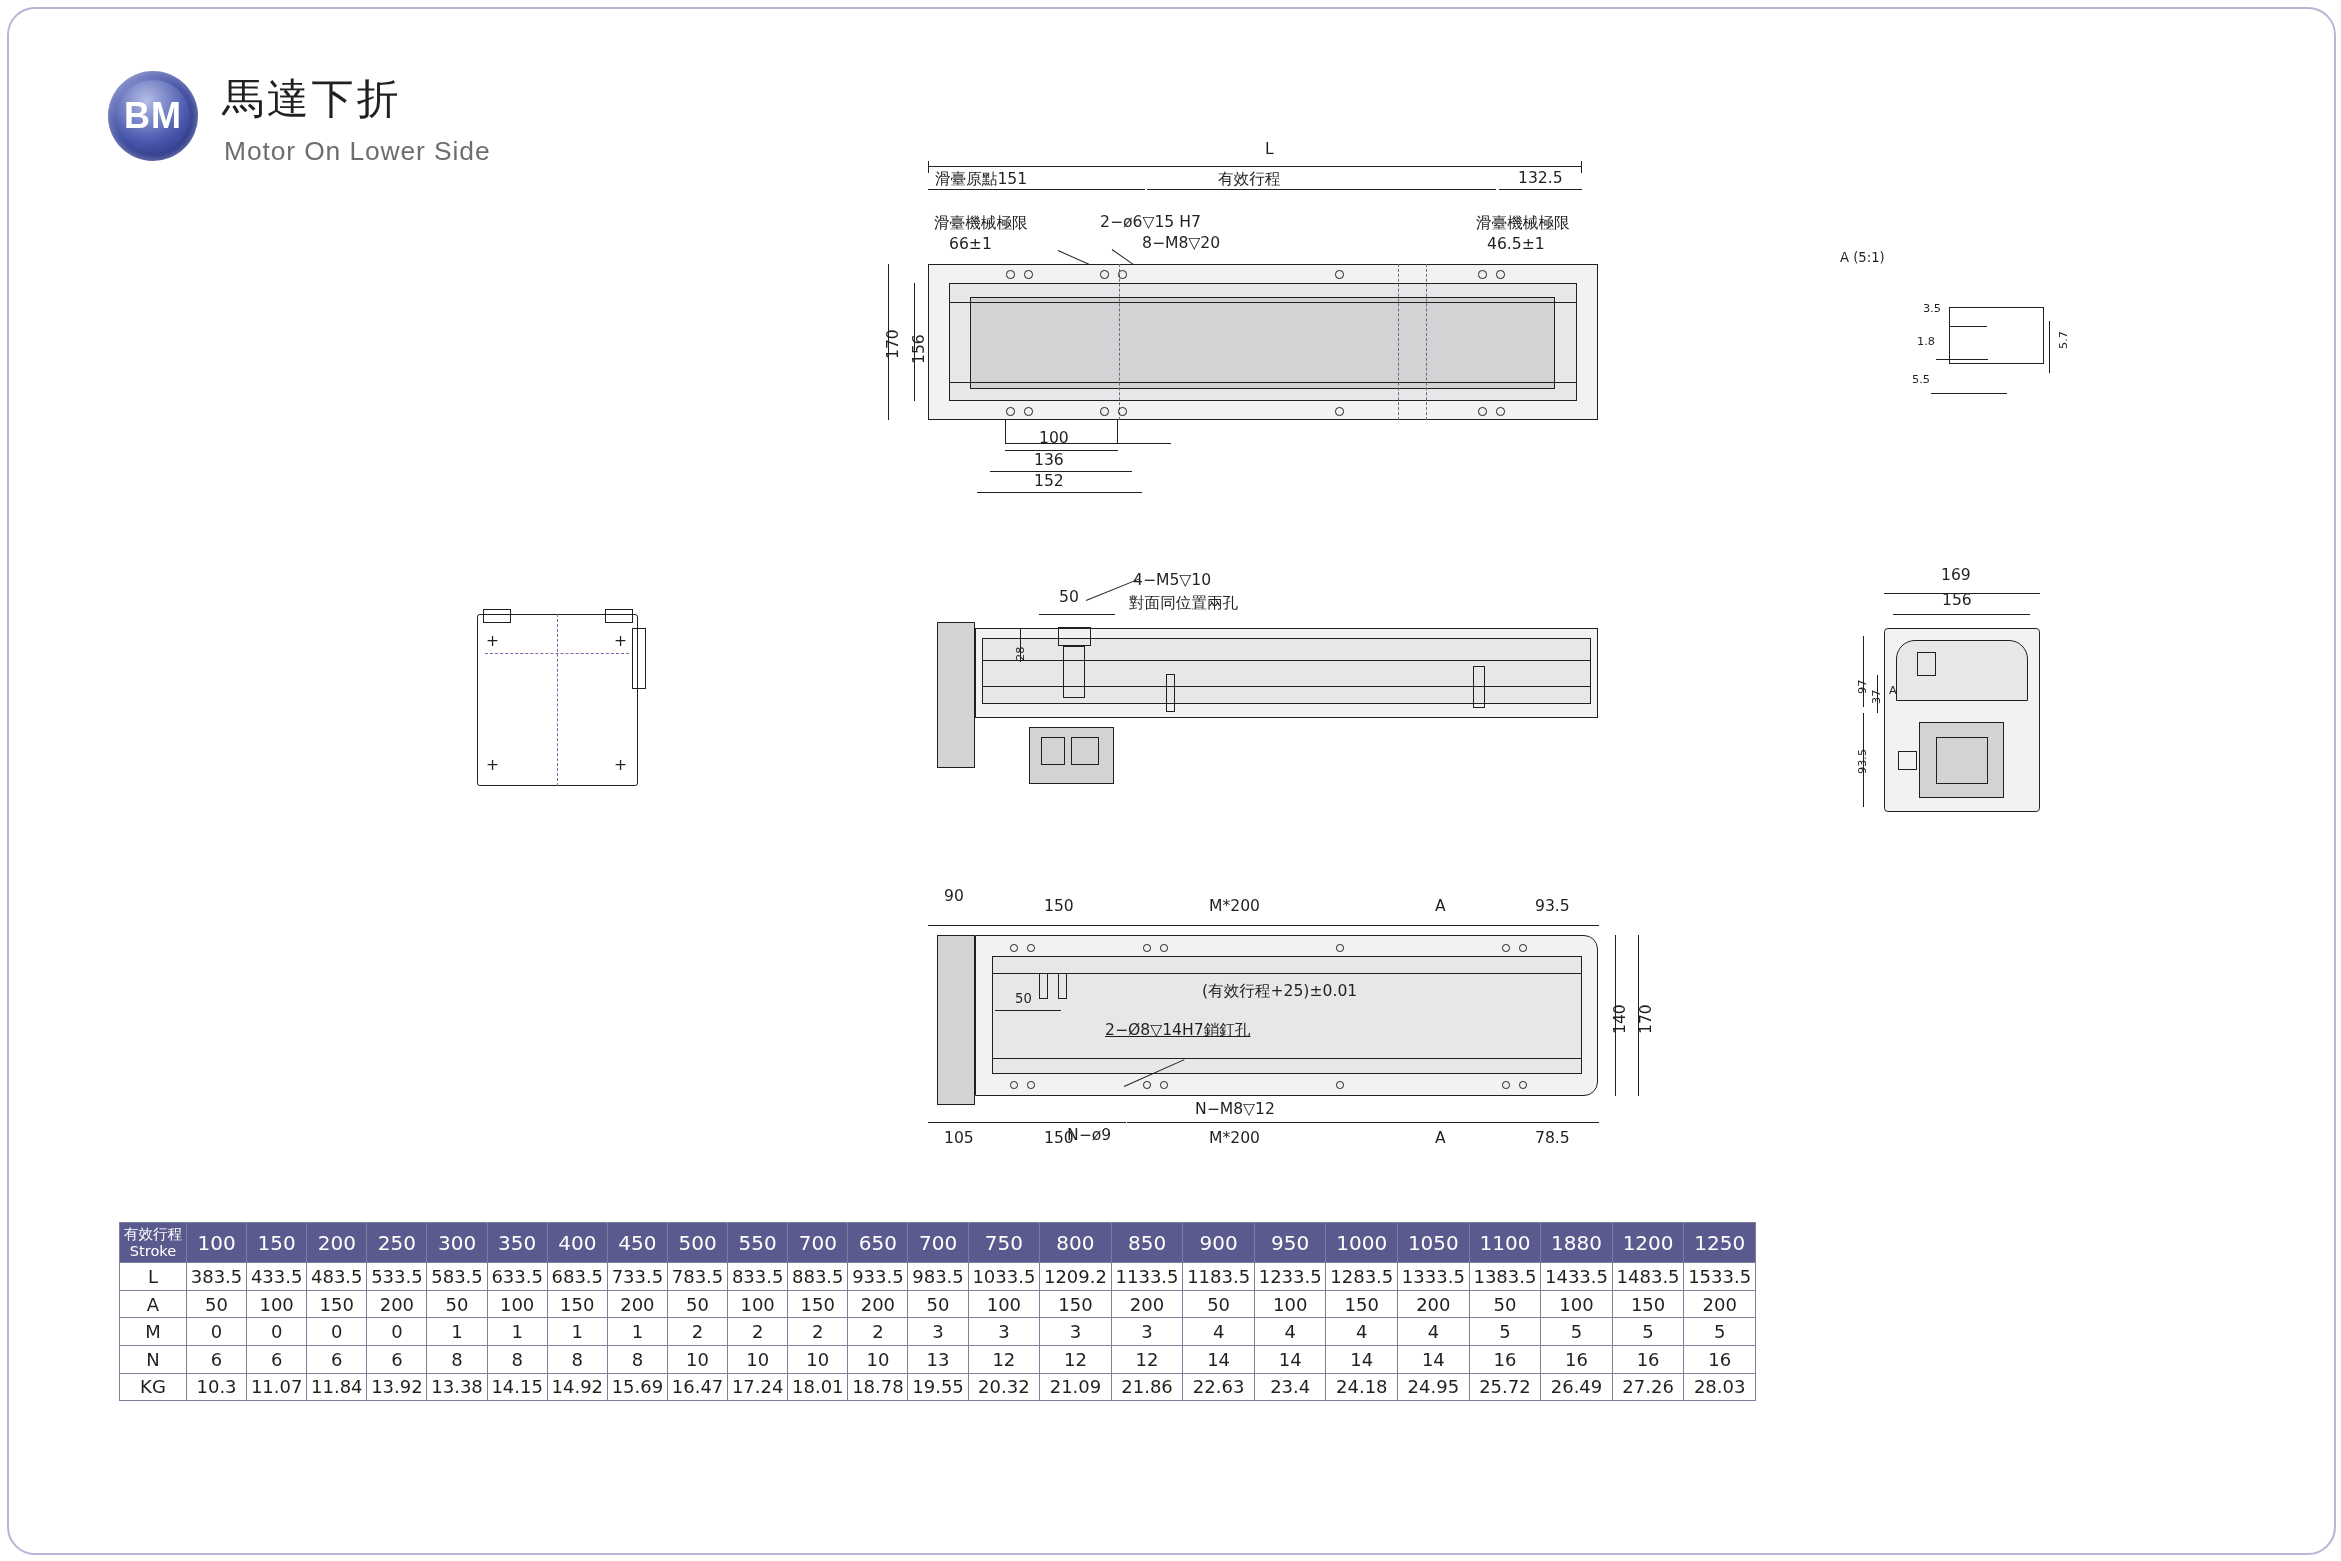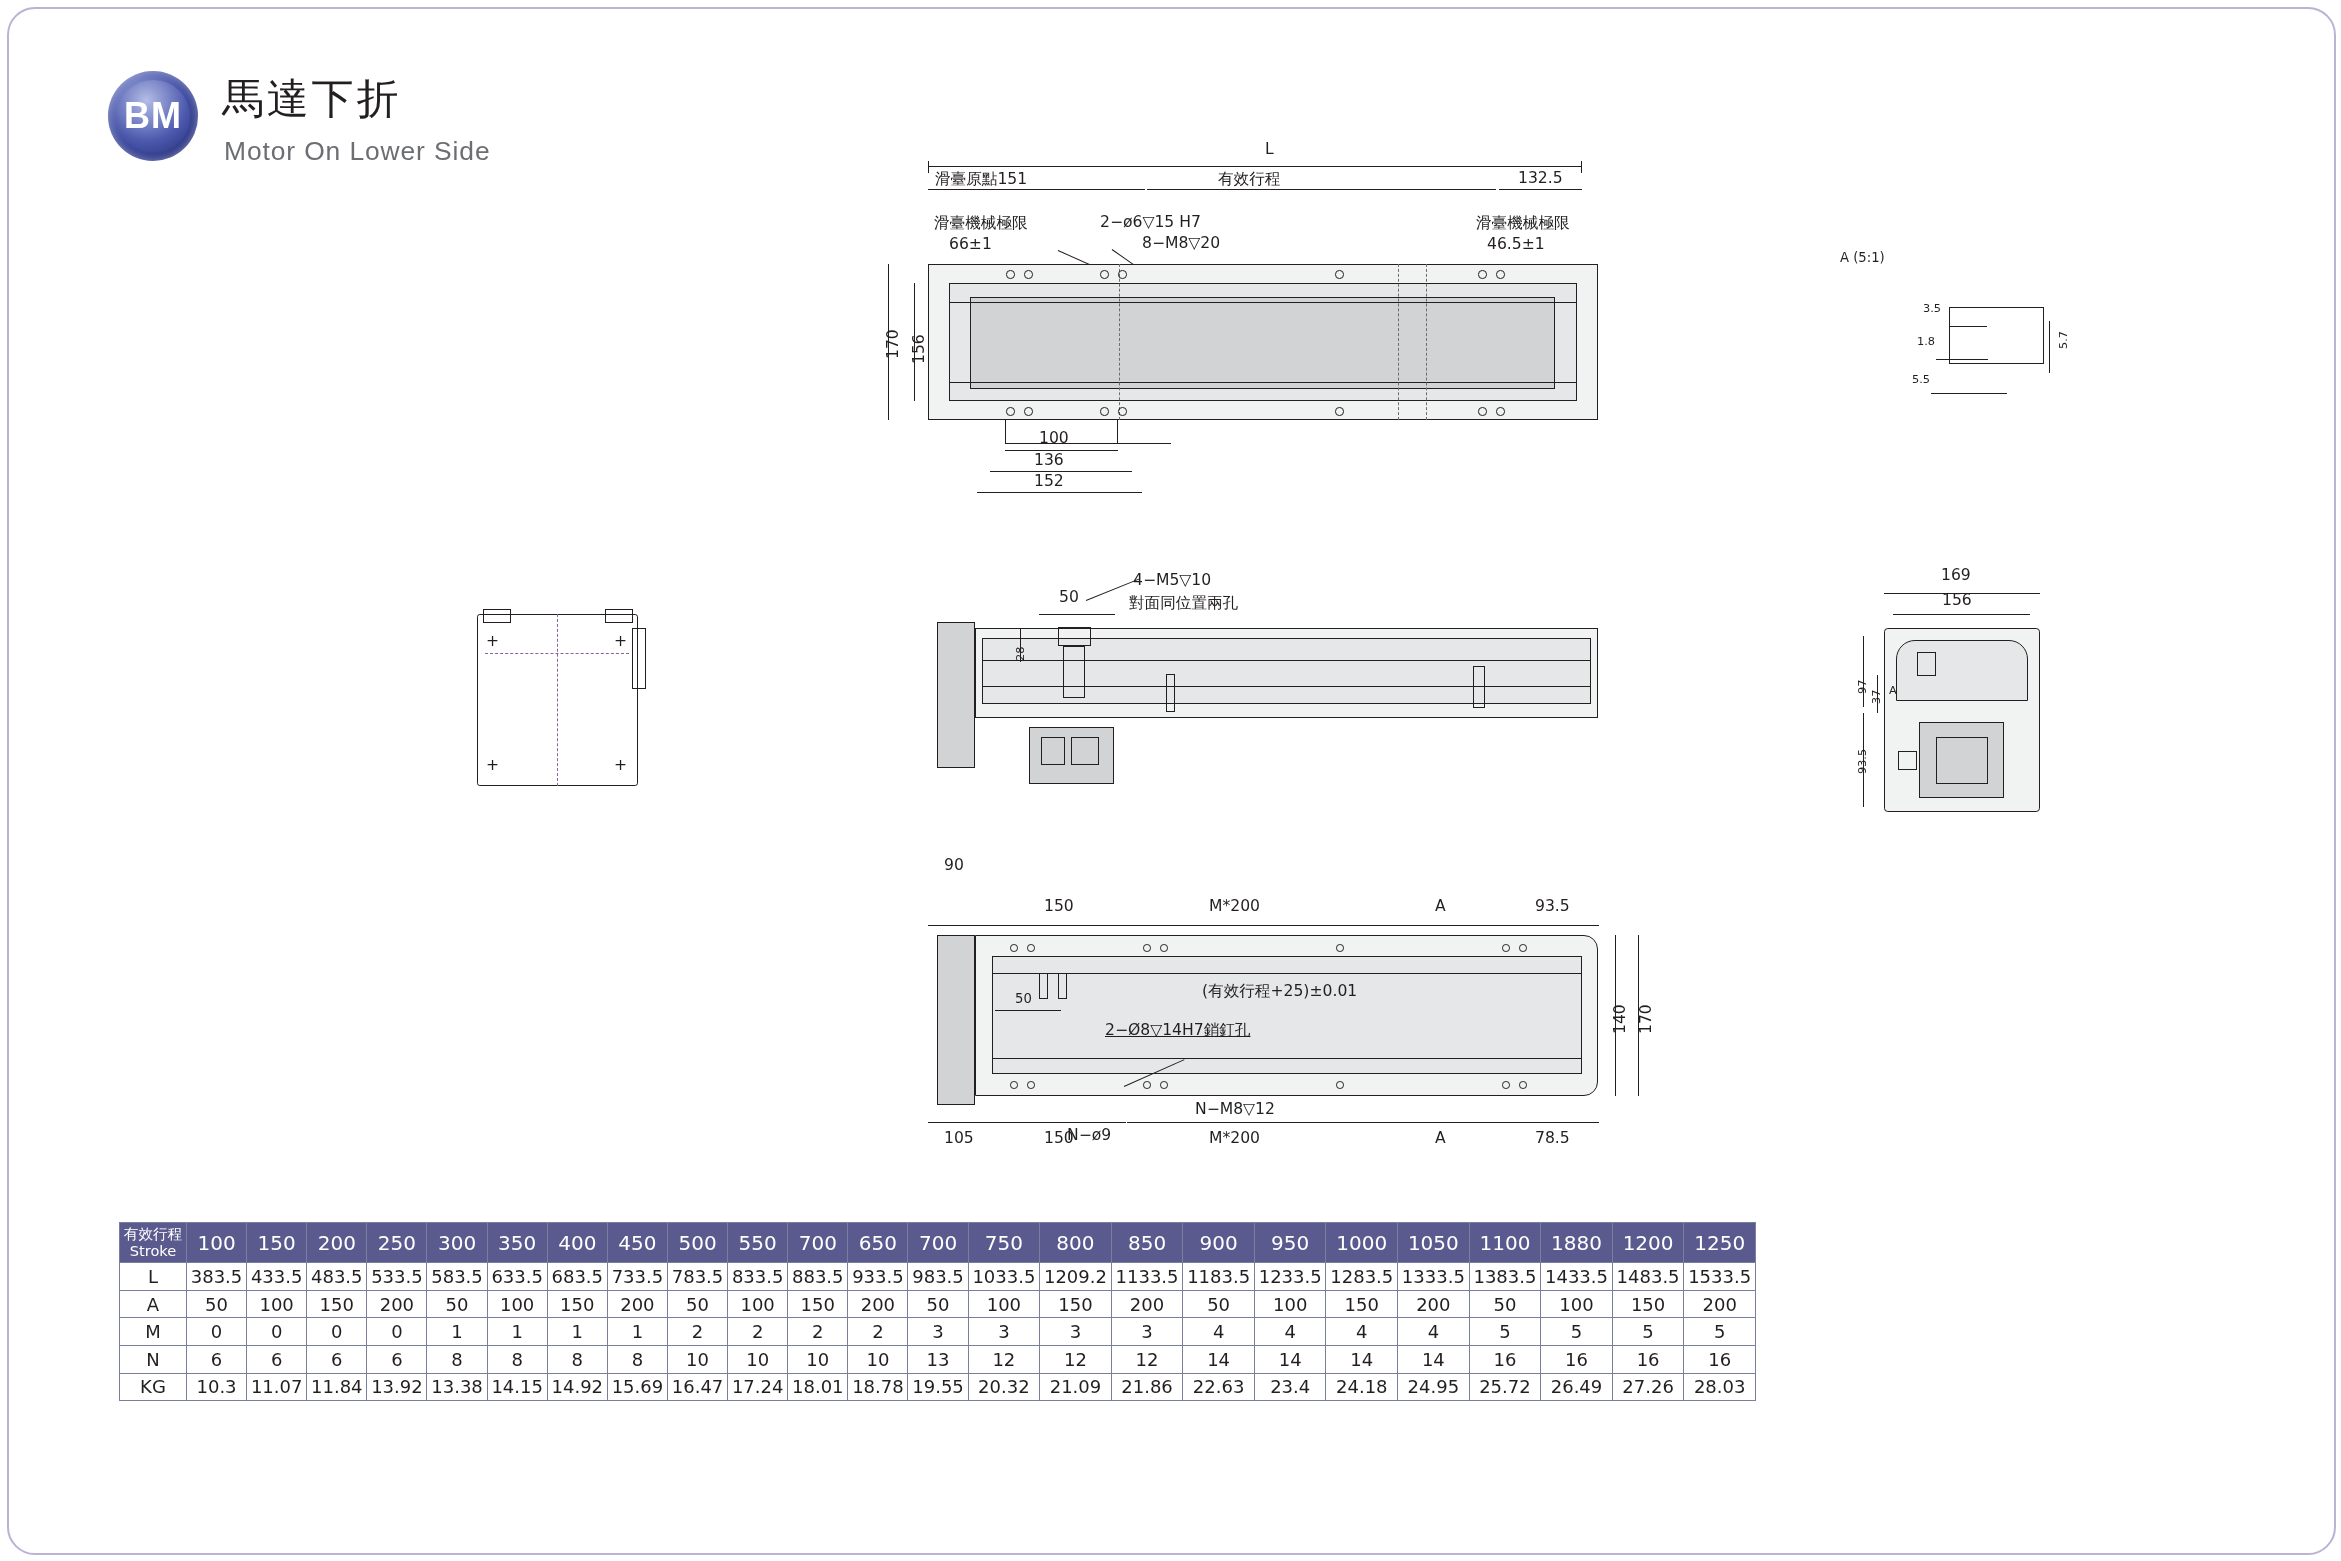--- a/index.html
+++ b/index.html
@@ -183,21 +183,21 @@
   <div class="ln v1" style="left:1863px;top:636px;height:71px;"></div>
   <div class="ln v1" style="left:1877px;top:675px;height:38px;"></div>
   <div class="ln v1" style="left:1863px;top:713px;height:94px;"></div>
   <div class="t xs" style="left:1889px;top:684px;">A</div>
 
   <div class="dim" style="left:928px;top:925px;width:76px;"></div>
   <div class="dim" style="left:1004px;top:925px;width:123px;"></div>
   <div class="dim" style="left:1127px;top:925px;width:264px;"></div>
   <div class="dim" style="left:1391px;top:925px;width:132px;"></div>
   <div class="dim" style="left:1523px;top:925px;width:76px;"></div>
-  <div class="t" style="left:944px;top:856px;text-align:right;">90</div>
+  <div class="t" style="left:944px;top:887px;text-align:right;">90</div>
   <div class="t" style="left:1044px;top:897px;">150</div>
   <div class="t" style="left:1209px;top:897px;">M*200</div>
   <div class="t" style="left:1435px;top:897px;">A</div>
   <div class="t" style="left:1535px;top:897px;">93.5</div>
 
   <div class="box fillgray3" style="left:937px;top:935px;width:38px;height:170px;"></div>
   <div class="box fillgray" style="left:975px;top:935px;width:623px;height:161px;border-radius:0 14px 14px 0;"></div>
   <div class="box fillgray2" style="left:992px;top:956px;width:590px;height:118px;"></div>
   <div class="ln h1" style="left:992px;top:973px;width:590px;"></div>
   <div class="ln h1" style="left:992px;top:1058px;width:590px;"></div>

